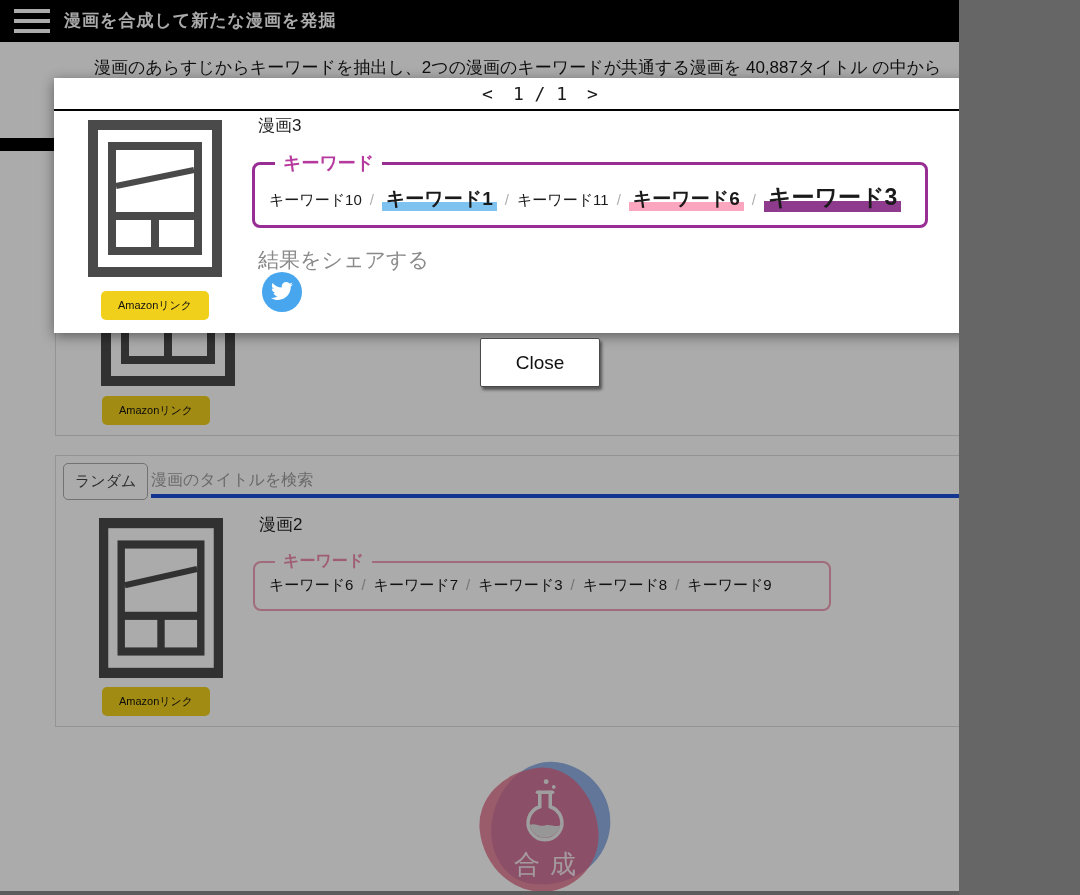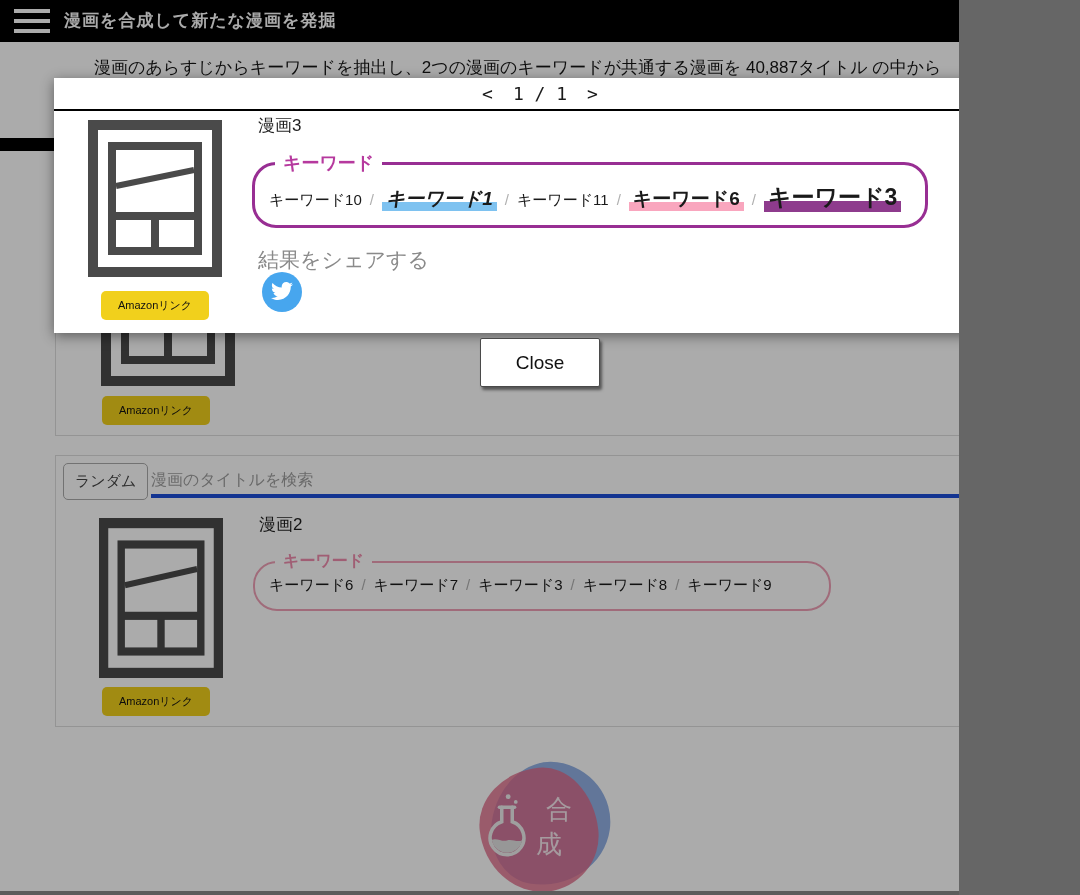--- a/index.html
+++ b/index.html
@@ -26,43 +26,43 @@
 
   .random-btn { left:7px; top:7px; height:37px; min-width:74px; padding:0 11px; background:#fff;
     border:1px solid #aaa; border-radius:5px; font-size:15px; color:#444; font-family:inherit; cursor:pointer; }
   .search-input { left:95px; top:10px; width:870px; height:32px; border:none; border-bottom:4px solid #1d4ed8;
     font-size:16px; font-family:inherit; background:transparent; color:#222; outline:none; }
   .search-input::placeholder { color:#9e9e9e; }
 
   .manga-title { font-size:17px; color:#1d1d1d; }
 
   
-  .kw-box { border-radius:24px; }
+  .kw-box { border-radius:8px; }
   .kw-box .legend { position:absolute; background:#fff; padding:0 8px; font-weight:bold; }
   .kw-box-modal { left:198px; top:84px; width:676px; height:66px; border:3px solid #982e93; padding:17px 14px 0; }
   .kw-box-modal .legend { top:-14px; left:20px; font-size:18px; color:#b6399e; }
   .kw-box-card { left:197px; top:105px; width:578px; height:50px; border:2px solid #efa0b6; padding:13px 14px 0; }
   .kw-box-card .legend { top:-12px; left:20px; font-size:16px; color:#ef8cad; }
 
   .kw { color:#1a1a1a; font-size:15px; white-space:nowrap; }
   .kw-sep { color:#b0b0b0; font-size:15px; margin:0 8px; }
   .kw.hl { font-weight:bold; padding:0 4px 2px; }
-  .kw.hl-blue   { font-size:19px; background:linear-gradient(transparent 62%, #7ec2f0 62%);font-style:italic; }
+  .kw.hl-blue   { font-size:19px; background:linear-gradient(transparent 62%, #7ec2f0 62%); }
   .kw.hl-pink   { font-size:19px; background:linear-gradient(transparent 62%, #f9a6be 62%); }
   .kw.hl-purple { font-size:23px; background:linear-gradient(transparent 62%, #8e3b8d 62%); }
 
   
   .fab { left:478px; top:760px; width:134px; height:134px; cursor:pointer; }
   .blob { position:absolute; }
   .blob-blue { left:14px; top:2px; width:118px; height:124px; background:#7fa3e0; opacity:.85;
     border-radius:48% 52% 60% 40% / 55% 48% 52% 45%; transform:rotate(8deg); }
   .blob-pink { left:2px; top:8px; width:118px; height:124px; background:#e06a88; opacity:.8;
     border-radius:55% 45% 48% 52% / 45% 55% 45% 55%; transform:rotate(-6deg); }
   .fab-content { position:absolute; left:0; top:4px; width:134px; height:130px; display:flex;
-    flex-direction:row; align-items:center; justify-content:center; }
+    flex-direction:column; align-items:center; justify-content:center; }
   .fab-label { color:rgba(255,255,255,.82); font-size:26px; letter-spacing:10px; text-indent:10px; margin-top:-4px; }
 
   
   .overlay { left:0; top:0; width:1080px; height:895px; background:rgba(0,0,0,.33); z-index:5; }
 
   .modal { left:54px; top:78px; width:972px; height:255px; background:#fff; z-index:10;
     box-shadow:0 3px 12px rgba(0,0,0,.45); }
   .pag-row { position:absolute; left:0; top:0; width:100%; height:33px; display:flex; align-items:center;
     justify-content:center; gap:20px; border-bottom:2px solid #000;
     font-family:"DejaVu Sans Mono", monospace; font-size:18px; color:#1a1a1a; }

